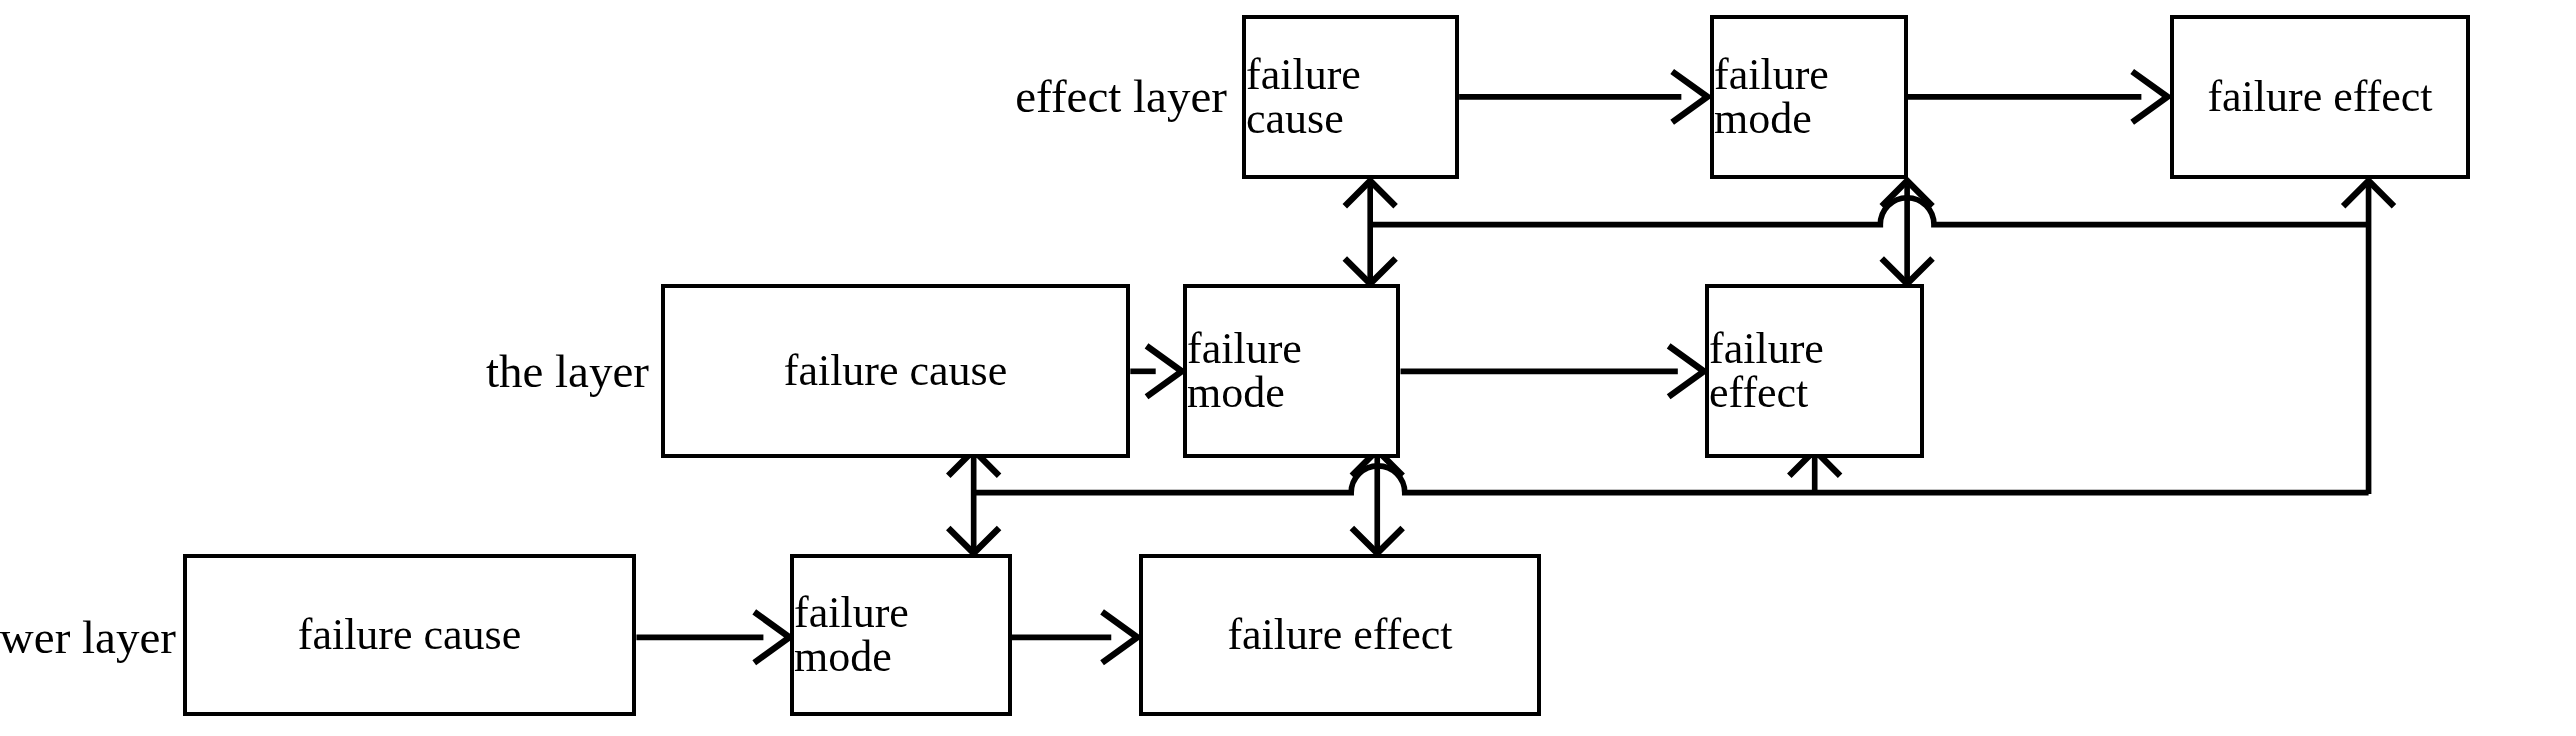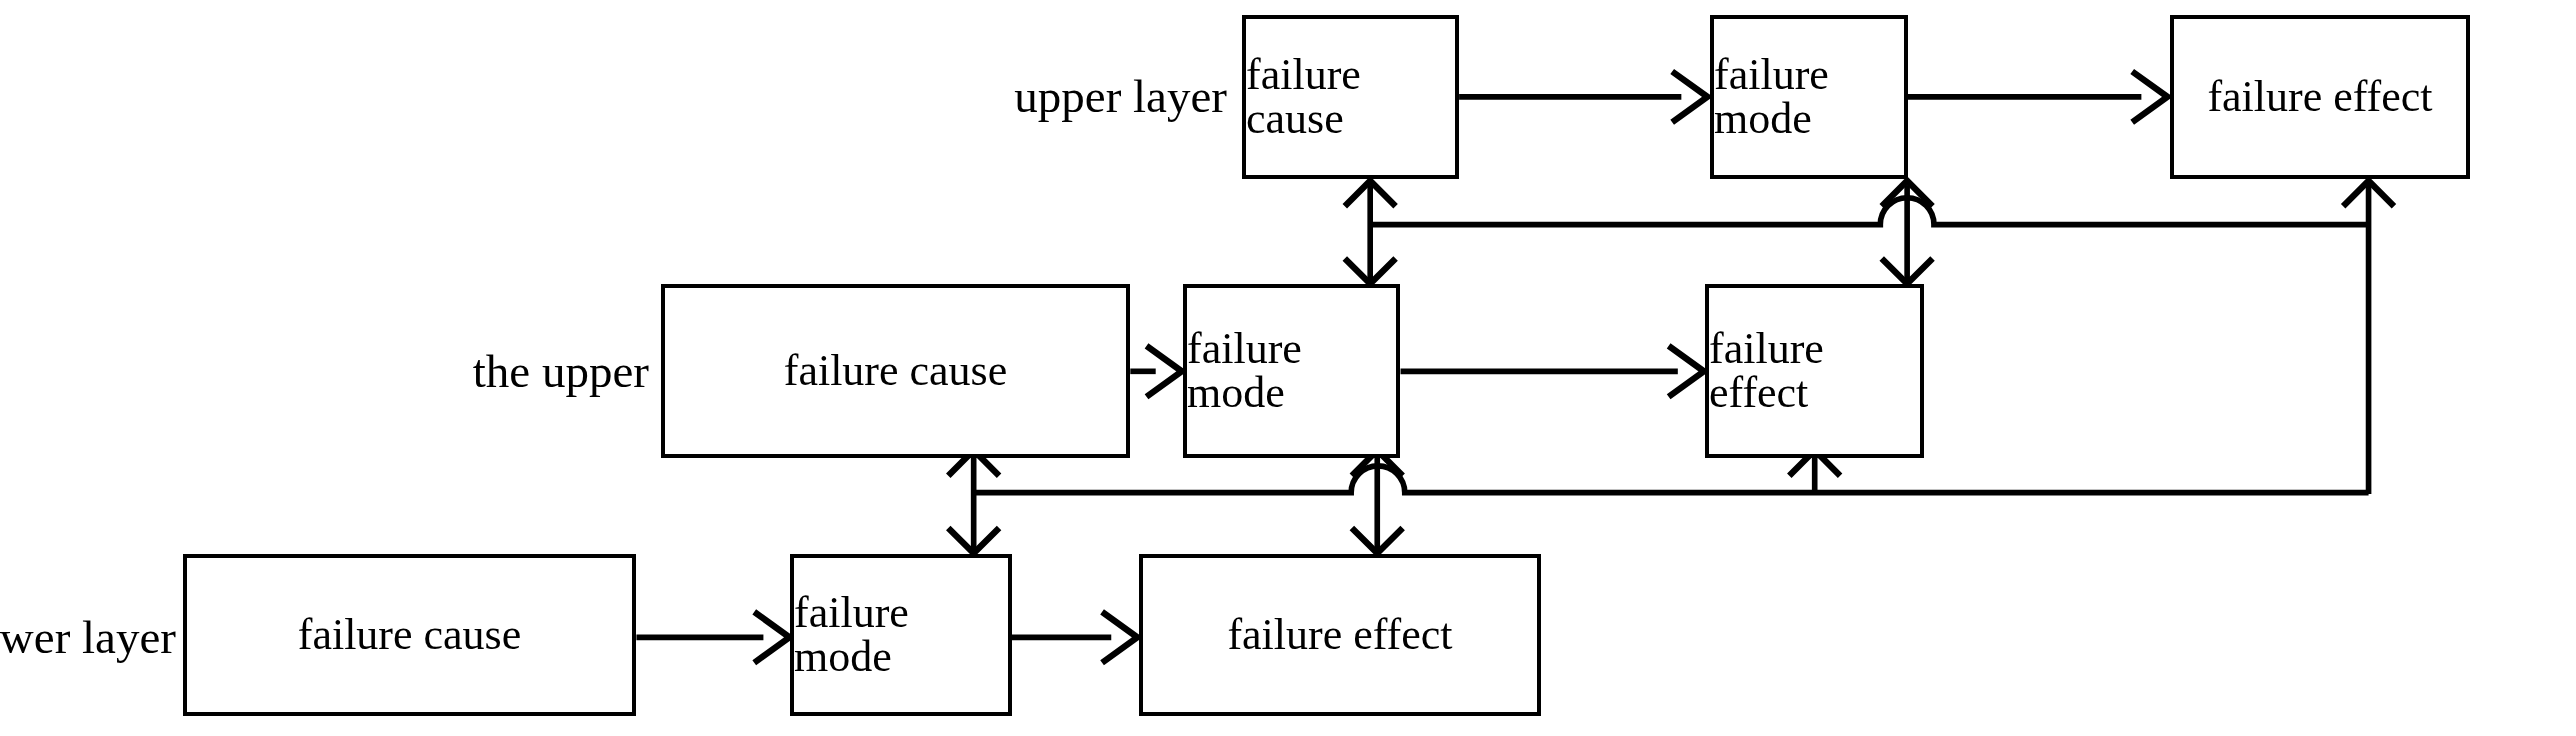--- a/index.html
+++ b/index.html
@@ -93,35 +93,35 @@
       </g>
 
       <g>
         <line x1="2572" y1="700" x2="2572" y2="644"></line>
         <path d="M2536,674 L2572,638 L2608,674" fill="none" stroke-width="9"></path>
       </g>
 
     </g>
   </svg>
 
-  <div class="layer-label" style="left:917px;top:73px;width:310px;height:47px;">upper layer</div>
+  <div class="layer-label" style="left:917px;top:73px;width:310px;height:47px;">effect layer</div>
 
   <div class="box" style="left:1242px;top:15px;width:217px;height:164px;">
     <span>failure cause</span>
   </div>
 
   <div class="box" style="left:1710px;top:15px;width:198px;height:164px;">
     <span>failure mode</span>
   </div>
 
   <div class="box" style="left:2170px;top:15px;width:300px;height:164px;">
     <span>failure effect</span>
   </div>
 
-  <div class="layer-label" style="left:395px;top:348px;width:254px;height:47px;">the upper</div>
+  <div class="layer-label" style="left:395px;top:348px;width:254px;height:47px;">the layer</div>
 
   <div class="box" style="left:661px;top:284px;width:469px;height:174px;">
     <span>failure cause</span>
   </div>
 
   <div class="box" style="left:1183px;top:284px;width:217px;height:174px;">
     <span>failure mode</span>
   </div>
 
   <div class="box" style="left:1705px;top:284px;width:219px;height:174px;">

